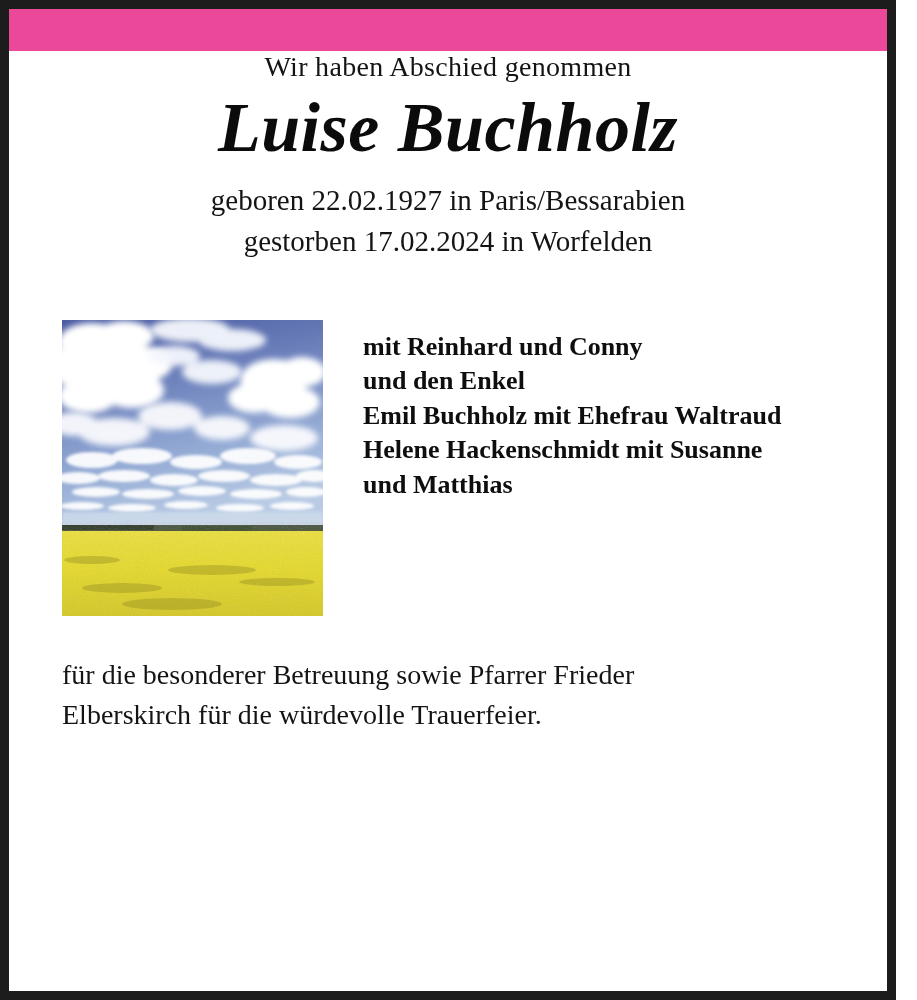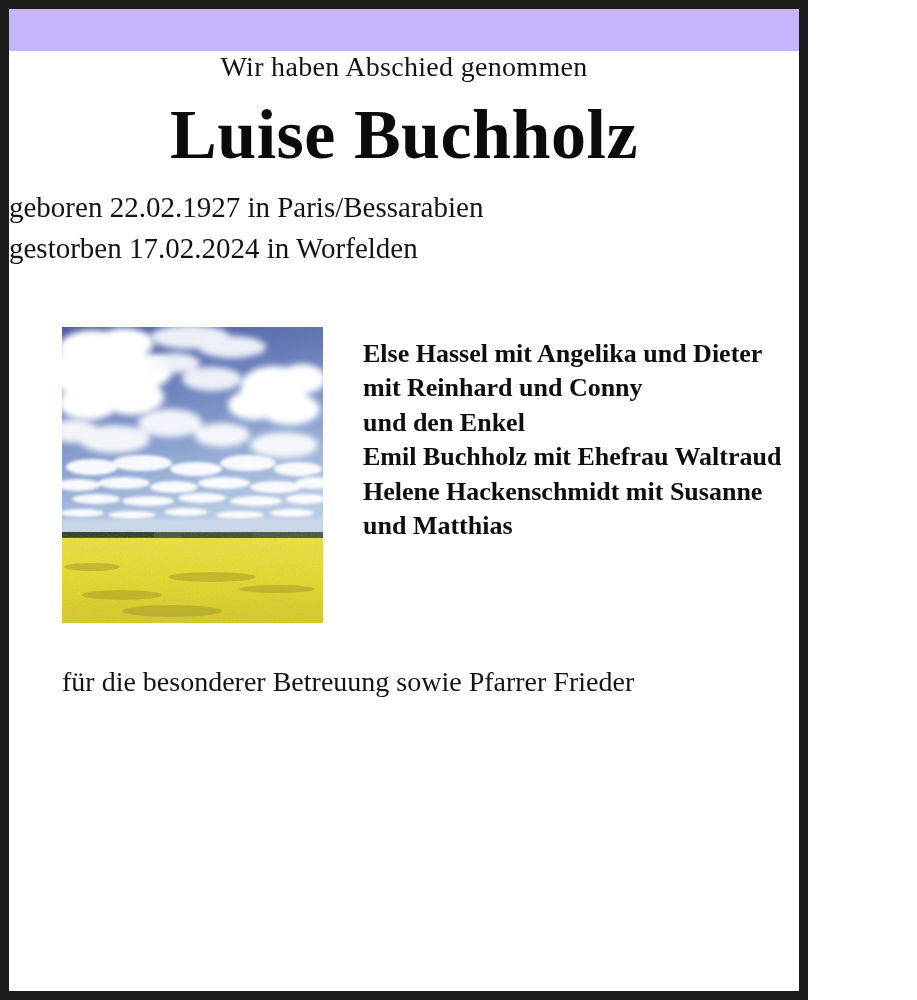--- a/index.html
+++ b/index.html
@@ -6,23 +6,23 @@
 
   html, body {
     width: 917px;
     height: 1000px;
     background: #ffffff;
     font-family: "Liberation Serif", "DejaVu Serif", serif;
   }
 
   .notice {
     position: relative;
-    width: 808px;
+    width: 896px;
     height: 1000px;
-    background: #c4b5fd;
+    background: #ec4899;
     border: 9px solid #1c1c1c;
     overflow: hidden;
   }
 
   .inner {
     position: relative;
     width: 100%;
     height: 100%;
     background: #ffffff;
     padding: 0;
@@ -37,24 +37,26 @@
     margin-top: 42px;
   }
 
   .deceased-name {
     text-align: center;
     font-size: 70px;
     font-weight: bold;
     color: #0b0b0b;
     letter-spacing: 0.5px;
     line-height: 1.08;
-    margin-top: 14px;
+    margin-top: 7px;
+    font-style: italic;
   }
 
   .dates {
+    text-align: center;
     margin-top: 14px;
   }
   .dates .line {
     font-size: 29px;
     color: #141414;
     line-height: 1.42;
   }
 
   
   .middle {
@@ -232,29 +234,29 @@
             <ellipse cx="150" cy="250" rx="44" ry="5"></ellipse>
             <ellipse cx="60" cy="268" rx="40" ry="5"></ellipse>
             <ellipse cx="215" cy="262" rx="38" ry="4"></ellipse>
             <ellipse cx="110" cy="284" rx="50" ry="6"></ellipse>
             <ellipse cx="30" cy="240" rx="28" ry="4"></ellipse>
           </g>
         </svg>
       </div>
 
       <div class="family">
-        <div class="line">Else Hassel mit Angelika und Dieter</div>
         <div class="line">mit Reinhard und Conny</div>
         <div class="line">und den Enkel</div>
         <div class="line">Emil Buchholz mit Ehefrau Waltraud</div>
         <div class="line">Helene Hackenschmidt mit Susanne</div>
         <div class="line">und Matthias</div>
       </div>
 
     </div>
 
 
     <div class="thanks">
       <div class="line">für die besonderer Betreuung sowie Pfarrer Frieder</div>
+      <div class="line">Elberskirch für die würdevolle Trauerfeier.</div>
     </div>
 
   </div>
 </div>
 
 </body></html>

